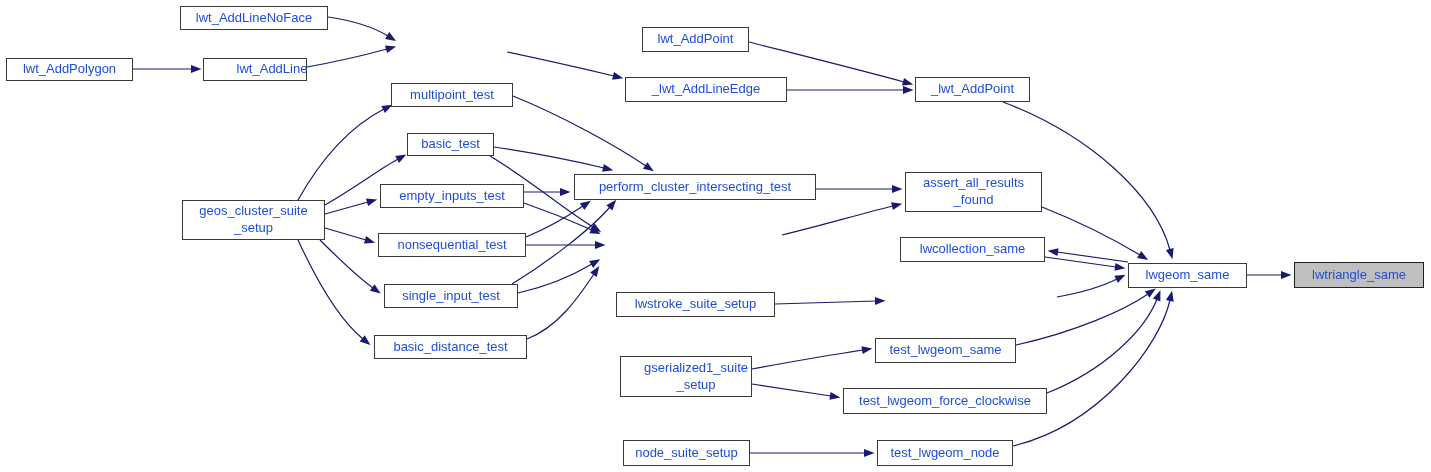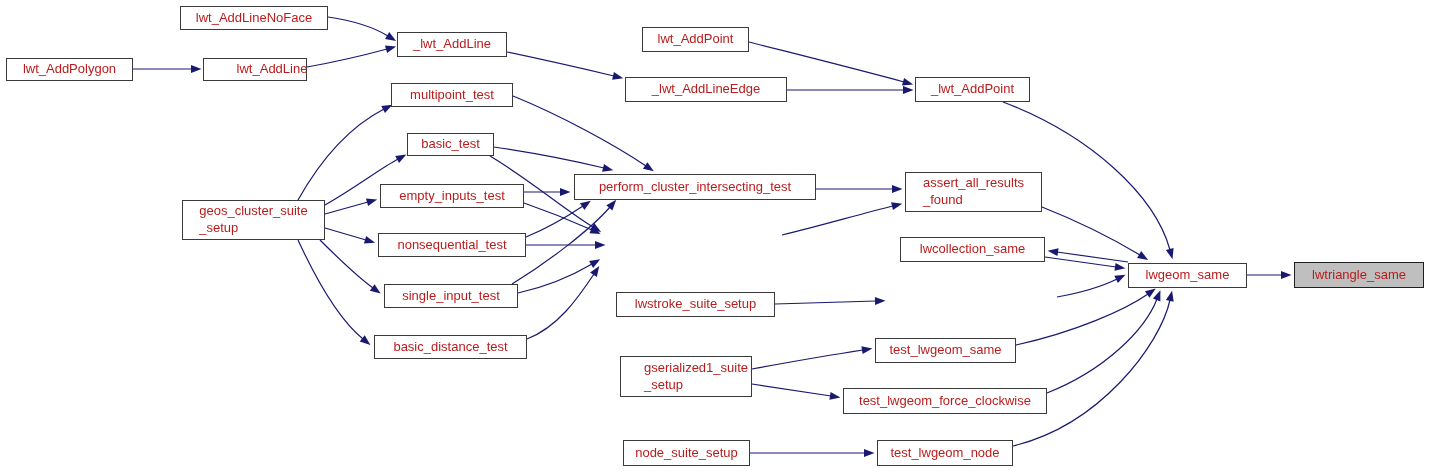--- a/index.html
+++ b/index.html
@@ -9,26 +9,27 @@
     background:#ffffff;
     font-family:"Liberation Sans","DejaVu Sans",sans-serif;
     overflow:hidden;
   }
   #edges{position:absolute;left:0;top:0;width:1431px;height:472px;}
   .node{
     position:absolute;
     box-sizing:border-box;
     background:#ffffff;
     border:1.5px solid #3a3a3a;
-    color:#b91c1c;
+    color:#1d4ed8;
     font-size:13px;
     line-height:1.3;
     display:flex;
     align-items:center;
     justify-content:center;
+    text-align:center;
     white-space:pre-line;
     cursor:pointer;
   }
   .node.hl{
     background:#bfbfbf;
     border-color:#1f1f1f;
   }
 </style>
 </head>
 <body>
@@ -78,21 +79,20 @@
       <path d="M 1047,393 C 1105,370 1145,330 1157,299" marker-end="url(#arrow)"></path>
       <path d="M 750,453 H 865" marker-end="url(#arrow)"></path>
       <path d="M 1013,446 C 1100,425 1160,345 1170,300" marker-end="url(#arrow)"></path>
       <path d="M 1247,275 H 1282" marker-end="url(#arrow)"></path>
     </g>
   </svg>
 
   <div class="node" style="left:180px;top:6px;width:148px;height:24px;">lwt_AddLineNoFace</div>
   <div class="node" style="left:6px;top:58px;width:127px;height:23px;">lwt_AddPolygon</div>
   <div class="node" style="left:203px;top:58px;width:104px;height:23px;padding-left:34px;">lwt_AddLine</div>
-  <div class="node" style="left:397px;top:32px;width:110px;height:25px;">_lwt_AddLine</div>
   <div class="node" style="left:391px;top:83px;width:122px;height:24px;">multipoint_test</div>
   <div class="node" style="left:642px;top:27px;width:107px;height:25px;">lwt_AddPoint</div>
   <div class="node" style="left:625px;top:77px;width:162px;height:25px;">_lwt_AddLineEdge</div>
   <div class="node" style="left:915px;top:77px;width:115px;height:25px;">_lwt_AddPoint</div>
   <div class="node" style="left:407px;top:133px;width:87px;height:23px;">basic_test</div>
   <div class="node" style="left:380px;top:184px;width:144px;height:24px;">empty_inputs_test</div>
   <div class="node" style="left:182px;top:200px;width:143px;height:40px;">geos_cluster_suite
 _setup</div>
   <div class="node" style="left:378px;top:233px;width:148px;height:24px;">nonsequential_test</div>
   <div class="node" style="left:384px;top:284px;width:134px;height:24px;">single_input_test</div>

